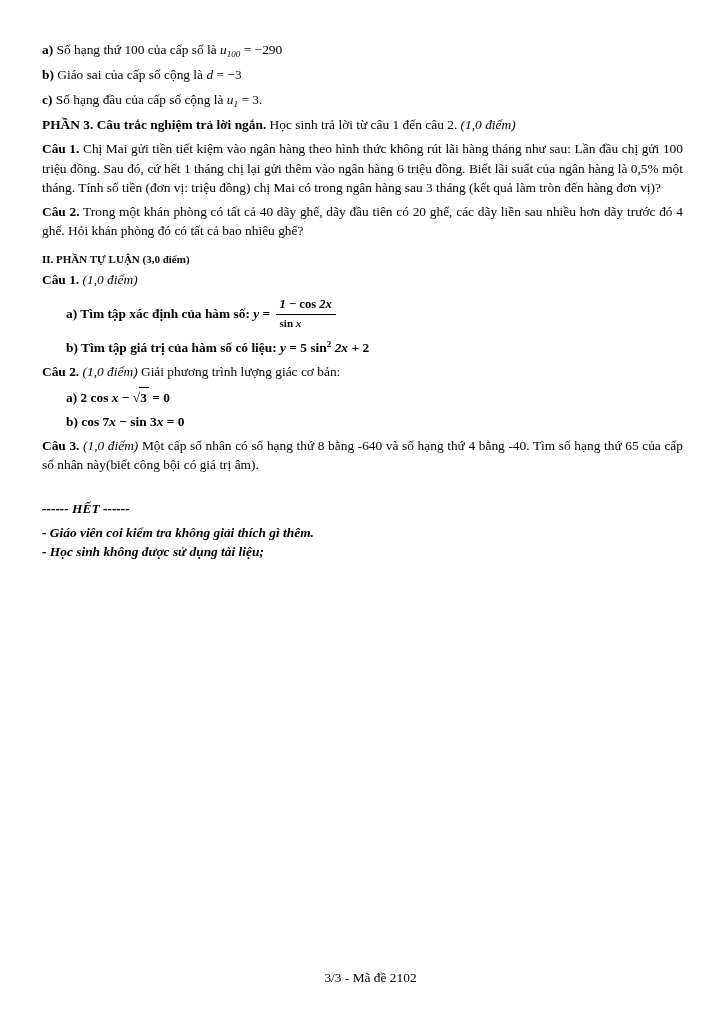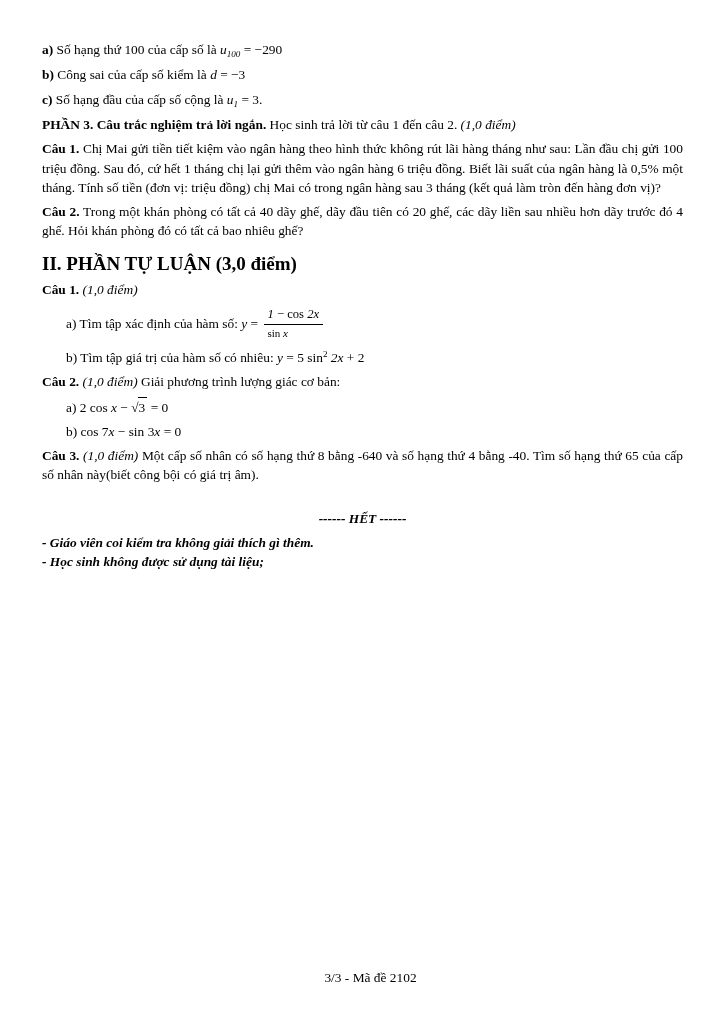--- a/index.html
+++ b/index.html
@@ -28,21 +28,21 @@
     text-align: justify;
   }
   .para {
     font-size: 13.4px;
     line-height: 1.44;
     margin: 0 0 5px 0;
     text-align: justify;
   }
   b, .b { font-weight: bold; }
   .it { font-style: italic; }
-  .indent { padding-left: 24px; }
+  .indent { padding-left: 24px; font-weight: bold; }
   .math {
     font-family: "Liberation Serif", serif;
     font-style: italic;
     white-space: nowrap;
   }
   .mathup { font-style: normal; }
   sub {
     font-size: 0.68em;
     vertical-align: -0.28em;
     font-style: italic;
@@ -75,26 +75,26 @@
   }
   .sqrt {
     display: inline-block;
     border-top: 1px solid #000;
     padding: 0 2px 0 1px;
     margin-left: -1px;
     font-style: italic;
   }
   .radsign { font-style: normal; }
   .sect-head {
-    font-size: 19px;
+    font-size: 11px;
     font-weight: bold;
     margin: 12px 0 5px 0;
   }
   .het {
-    text-align: center;
+    text-align: left;
     font-weight: bold;
     font-style: italic;
     font-size: 13.4px;
     margin: 26px 0 8px 0;
   }
   .note {
     font-weight: bold;
     font-style: italic;
     font-size: 13.4px;
     margin: 0 0 3px 0;
@@ -116,21 +116,21 @@
 <div class="page">
 
   <p class="line">
     <b>a)</b>
     <span>Số hạng thứ 100 của cấp số  là </span>
     <span class="math">u<sub>100</sub> <span class="mathup">= −290</span></span>
   </p>
 
   <p class="line">
     <b>b)</b>
-    <span>Công sai của cấp số kiểm là </span>
+    <span>Giáo sai của cấp số cộng là </span>
     <span class="math">d <span class="mathup">= −3</span></span>
   </p>
 
   <p class="line">
     <b>c)</b>
     <span>Số hạng đầu của cấp số cộng là </span>
     <span class="math">u<sub>1</sub> <span class="mathup">= 3.</span></span>
   </p>
 
 
@@ -150,21 +150,21 @@
 
   <p class="para">
     <b>Câu 1.</b><span class="it"> (1,0 điểm)</span>
   </p>
 
   <p class="para indent sp6">
     <span>a)</span><span> Tìm tập xác định của hàm số: </span><span class="math">y <span class="mathup">=</span> <span class="frac"><span class="num">1 <span class="mathup">−</span> <span class="mathup">cos</span> 2x</span><span class="den"><span class="mathup">sin</span> x</span></span></span>
   </p>
 
   <p class="para indent mt2">
-    <span>b)</span><span> Tìm tập giá trị của hàm số có nhiêu: </span><span class="math">y <span class="mathup">= 5</span> <span class="mathup">sin</span><sup>2</sup> 2x <span class="mathup">+ 2</span></span>
+    <span>b)</span><span> Tìm tập giá trị của hàm số có liệu: </span><span class="math">y <span class="mathup">= 5</span> <span class="mathup">sin</span><sup>2</sup> 2x <span class="mathup">+ 2</span></span>
   </p>
 
   <p class="para">
     <b>Câu 2.</b><span class="it"> (1,0 điểm)</span><span> Giải phương trình lượng giác cơ bản:</span>
   </p>
 
   <p class="para indent">
     <span>a)</span>
     <span class="math"><span class="mathup">2</span> <span class="mathup">cos</span> x <span class="mathup">−</span> <span class="radsign">√</span><span class="sqrt"><span class="mathup">3</span></span> <span class="mathup">= 0</span></span>
   </p>

